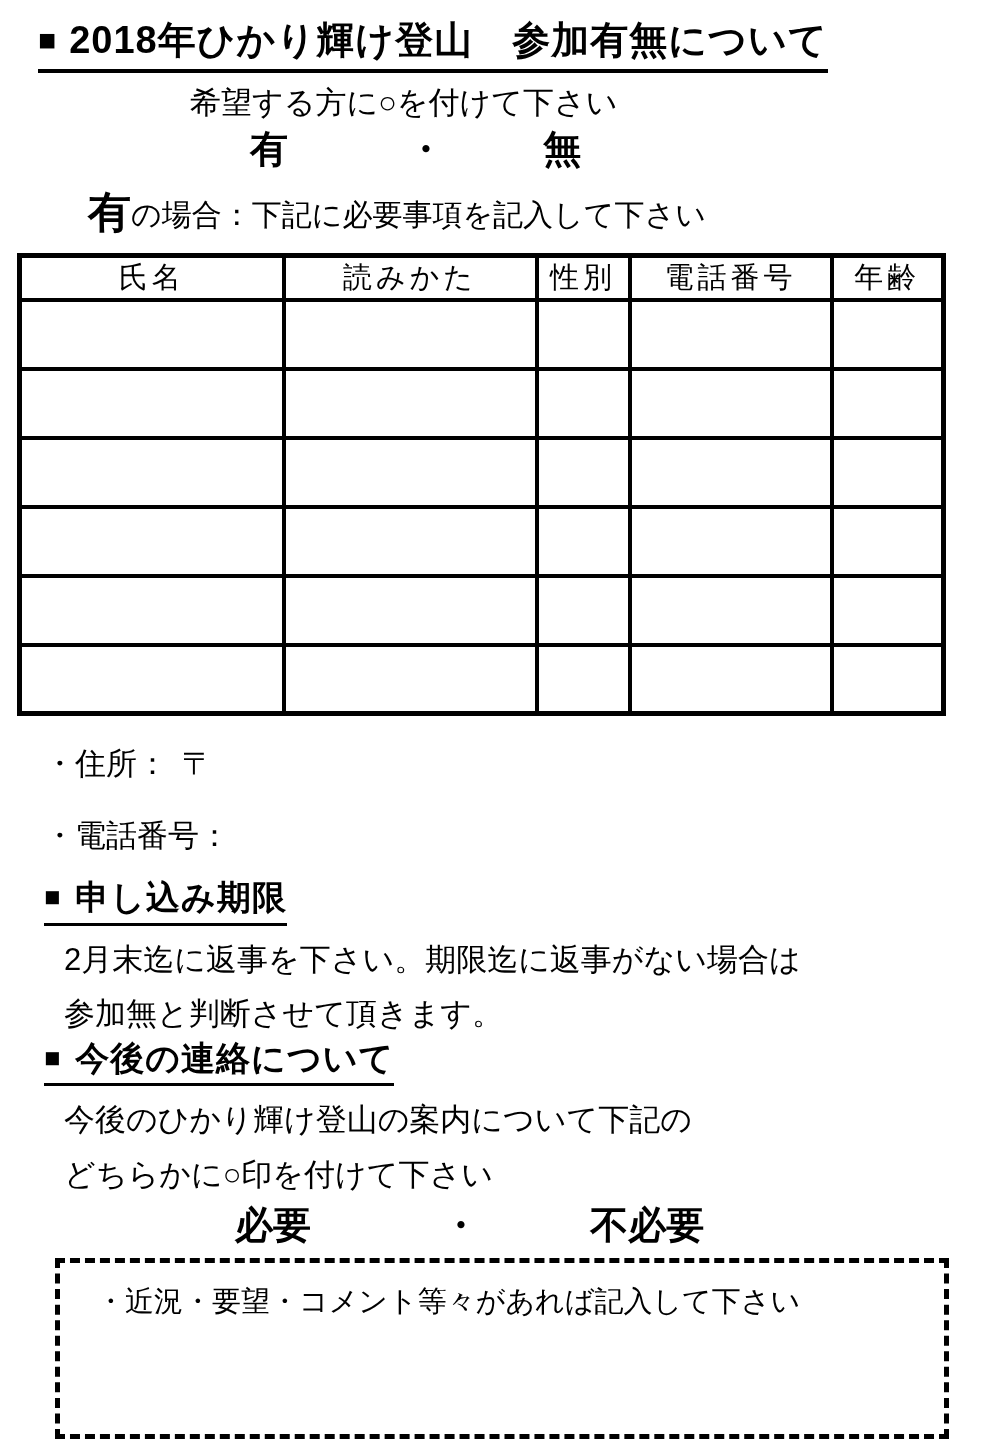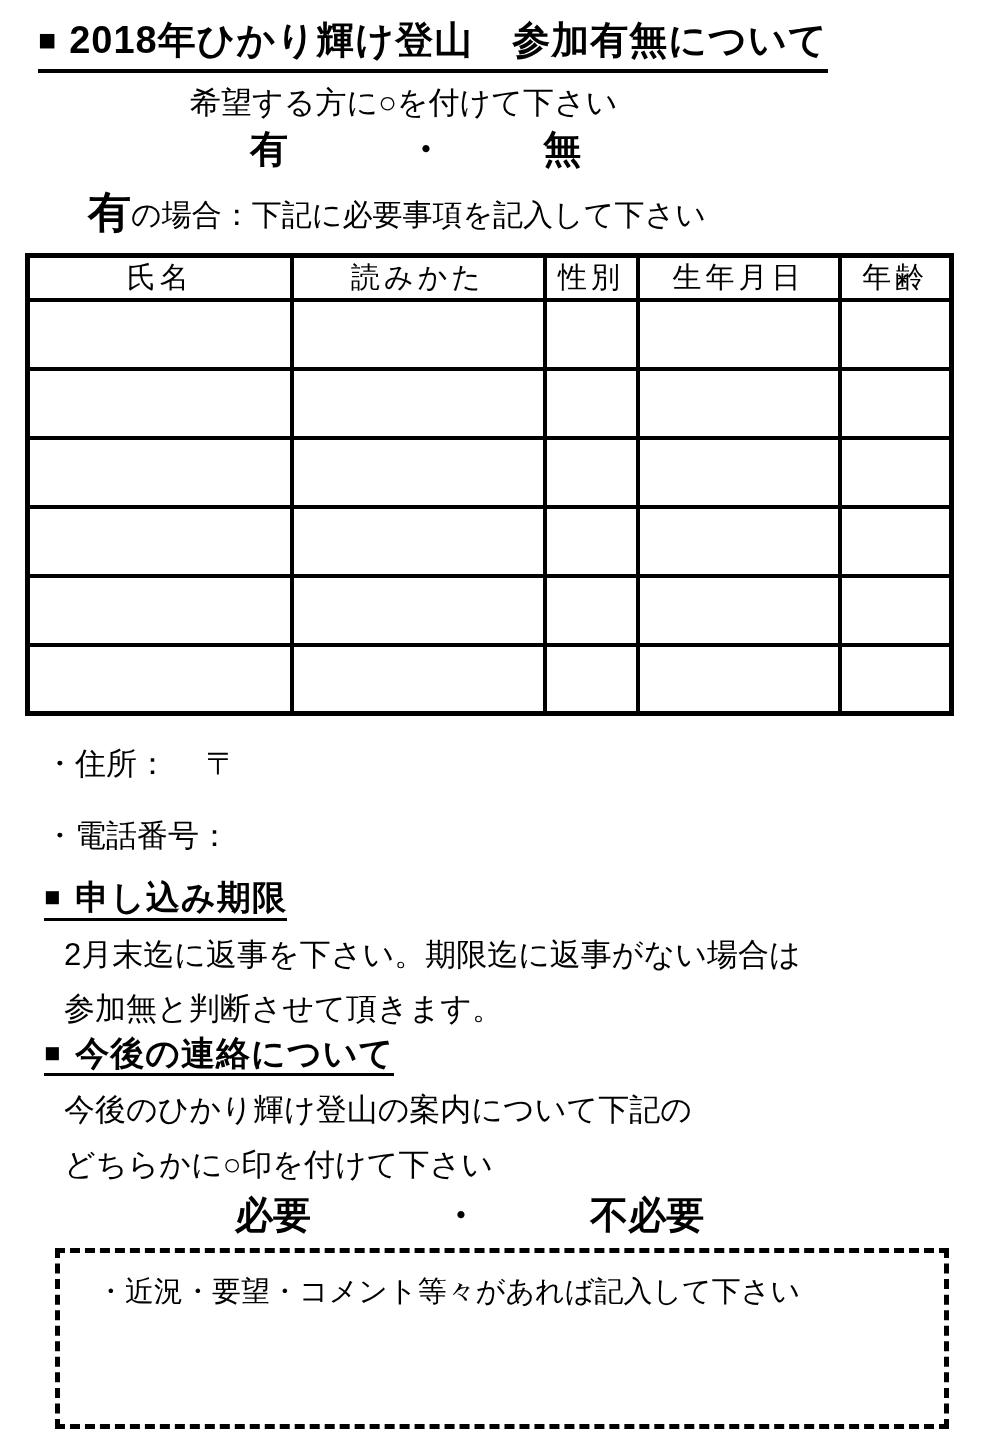--- a/index.html
+++ b/index.html
@@ -49,21 +49,21 @@
     line-height: 1.4;
   }
   .condition-line .emph {
     font-size: 43px;
     font-weight: bold;
     vertical-align: -2px;
   }
 
   table.entry-table {
     border-collapse: collapse;
-    margin: 10px 0 0 25px;
+    margin: 10px 0 0 17px;
     width: 924px;
     table-layout: fixed;
     border: 5px solid #000;
   }
   table.entry-table th, table.entry-table td {
     border: 4px solid #000;
     padding: 0;
   }
   table.entry-table th {
     height: 39px;
@@ -74,32 +74,33 @@
   }
   table.entry-table td { height: 69px; }
 
   .field-line {
     font-size: 31px;
     line-height: 1.2;
     margin-left: 44px;
     display: flex;
     align-items: baseline;
   }
-  .field-line.address { margin-top: 24px; gap: 24px; }
+  .field-line.address { margin-top: 24px; }
   .field-line.phone   { margin-top: 30px; }
   .field-line .postal-mark { margin-left: 14px; }
   .field-line .write-area { flex: 1; height: 34px; }
 
   .section-heading {
     display: inline-block;
     margin: 24px 0 0 44px;
     font-size: 34px;
     font-weight: bold;
     letter-spacing: 1px;
     border-bottom: 3px solid #000;
+    padding-bottom: 5px;
     line-height: 1.15;
   }
   .section-heading .bullet { font-size: 27px; vertical-align: 3px; margin-right: 14px; }
   .section-heading.second { margin-top: 5px; }
 
   .body-line {
     margin-left: 64px;
     font-size: 31px;
     line-height: 1.25;
   }
@@ -148,21 +149,21 @@
         <col style="width:253px">
         <col style="width:93px">
       <col style="width:202px">
         <col style="width:112px">
     </colgroup>
     <thead>
       <tr>
         <th>氏名</th>
         <th>読みかた</th>
         <th>性別</th>
-        <th>生年月日</th>
+        <th>電話番号</th>
         <th>年齢</th>
       </tr>
     </thead>
     <tbody>
         <tr>
           <td></td>
           <td></td>
           <td></td>
           <td></td>
           <td></td>

